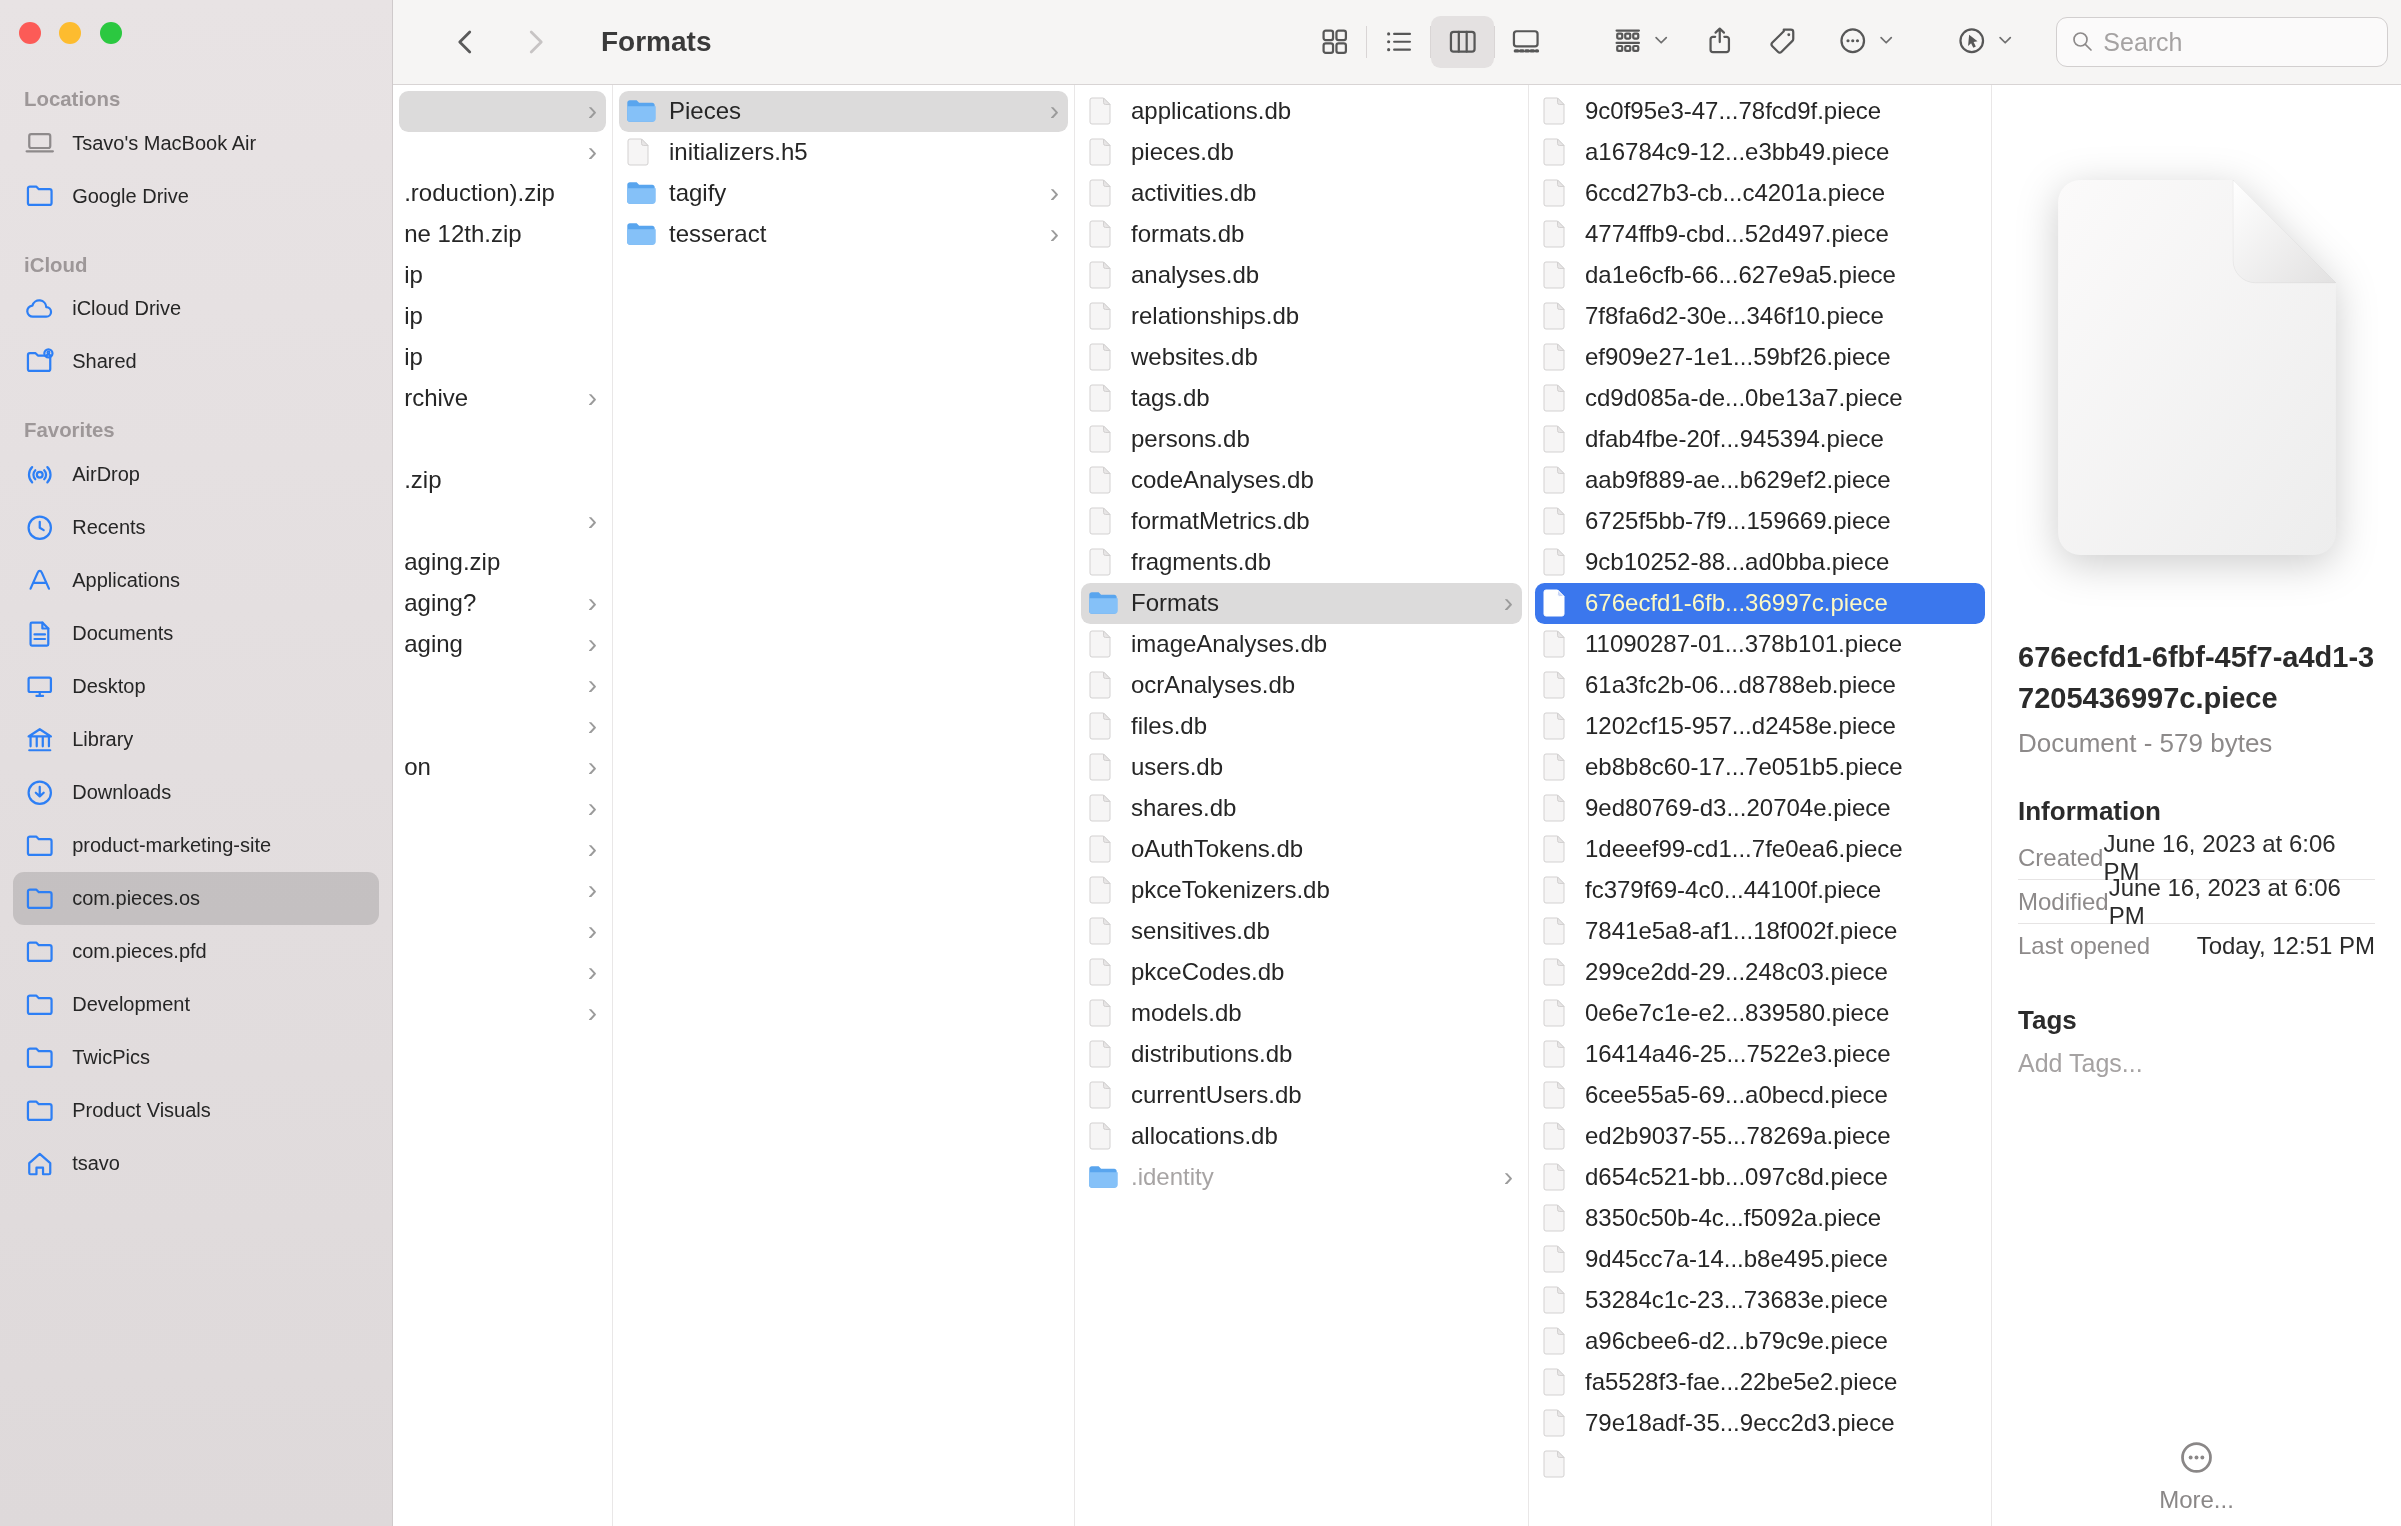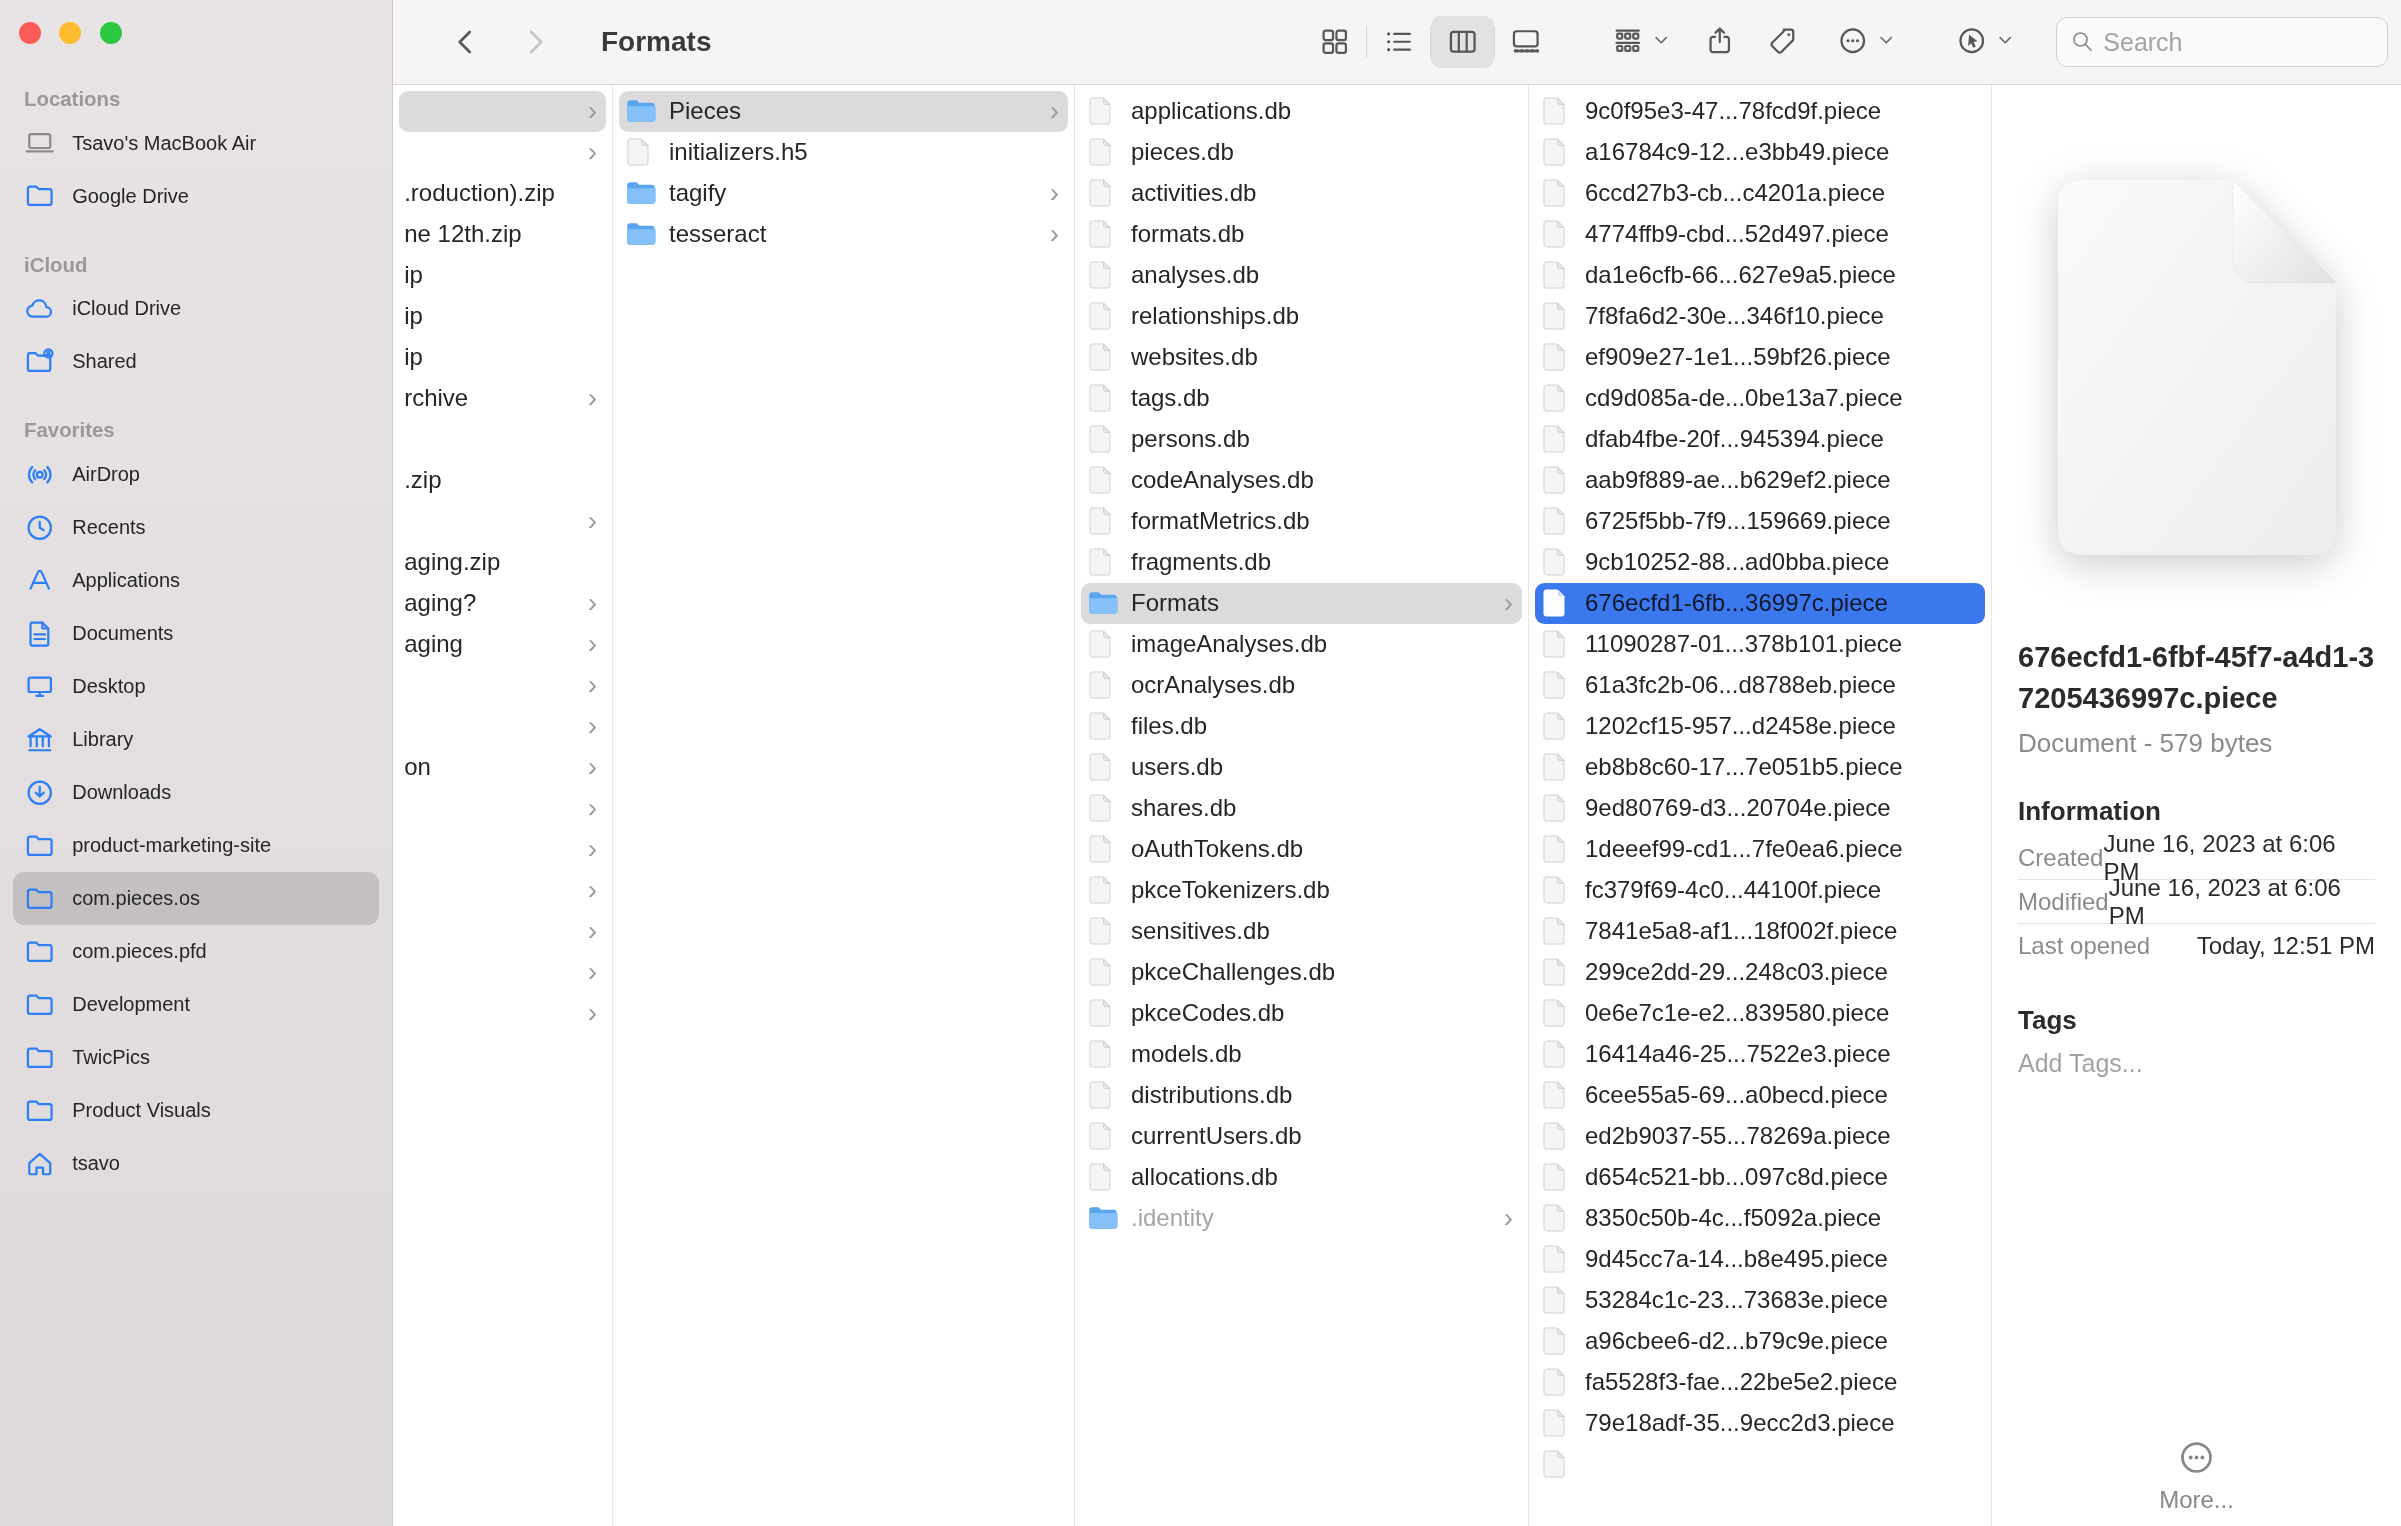--- a/index.html
+++ b/index.html
@@ -59,21 +59,21 @@
   .content { flex:1 1 auto; display:flex; min-height:0; background:#fff; }
   .col { overflow:hidden; padding-top:5.6px; border-right:0.9px solid #e9e7e7; }
   .col-2 { flex:0 0 220px; }
   .col-3 { flex:0 0 462px; }
   .col-4 { flex:0 0 454px; }
   .col-5 { flex:0 0 463px; }
   .row { height:41px; display:flex; align-items:center; margin:0 5.6px;
     padding:0 9.3px 0 7.4px; border-radius:9.3px; font-size:24px; color:var(--text);
     gap:13px; }
   .row.inactive { background:var(--inactive-sel); }
-  .row.active { background:var(--accent); color:#0f172a;justify-content:space-between; }
+  .row.active { background:var(--accent); color:#fef9c3;justify-content:space-between; }
   .row .ficon { flex:0 0 30px; width:30px; display:flex; align-items:center; }
   .row .label { flex:1 1 auto; min-width:0; white-space:nowrap; overflow:hidden; }
   .row.muted .label { color:#a7a4a4; }
   .row .chev { margin-left:auto; font-size:28px; color:#9b9b9b; line-height:1;
     padding-left:7.4px; }
   .col-2 .row { padding-left:5.6px; }
 
   
   .preview { flex:1 1 auto; position:relative; padding:0 26px; overflow:hidden; }
   .preview-icon { display:block; margin:95px auto 0 auto;
@@ -690,29 +690,20 @@
             </span>
             <span class="label">sensitives.db</span>
           </div>
           <div class="row">
             <span class="ficon">
               <svg viewBox="0 0 24 28" width="24" height="28">
                 <path d="M4 1h11.5L22 7.5V25a2 2 0 0 1-2 2H4a2 2 0 0 1-2-2V3a2 2 0 0 1 2-2z" fill="var(--page,#f6f5f5)" stroke="var(--pstroke,#d3d1d1)" stroke-width="1"></path>
                 <path d="M15.5 1v4.5a2 2 0 0 0 2 2H22z" fill="var(--fold,#e7e5e5)" stroke="var(--pstroke,#d3d1d1)" stroke-width="1"></path>
               </svg>
             </span>
-            <span class="label">pkceChallenges.db</span>
-          </div>
-          <div class="row">
-            <span class="ficon">
-              <svg viewBox="0 0 24 28" width="24" height="28">
-                <path d="M4 1h11.5L22 7.5V25a2 2 0 0 1-2 2H4a2 2 0 0 1-2-2V3a2 2 0 0 1 2-2z" fill="var(--page,#f6f5f5)" stroke="var(--pstroke,#d3d1d1)" stroke-width="1"></path>
-                <path d="M15.5 1v4.5a2 2 0 0 0 2 2H22z" fill="var(--fold,#e7e5e5)" stroke="var(--pstroke,#d3d1d1)" stroke-width="1"></path>
-              </svg>
-            </span>
             <span class="label">pkceCodes.db</span>
           </div>
           <div class="row">
             <span class="ficon">
               <svg viewBox="0 0 24 28" width="24" height="28">
                 <path d="M4 1h11.5L22 7.5V25a2 2 0 0 1-2 2H4a2 2 0 0 1-2-2V3a2 2 0 0 1 2-2z" fill="var(--page,#f6f5f5)" stroke="var(--pstroke,#d3d1d1)" stroke-width="1"></path>
                 <path d="M15.5 1v4.5a2 2 0 0 0 2 2H22z" fill="var(--fold,#e7e5e5)" stroke="var(--pstroke,#d3d1d1)" stroke-width="1"></path>
               </svg>
             </span>
             <span class="label">models.db</span>

